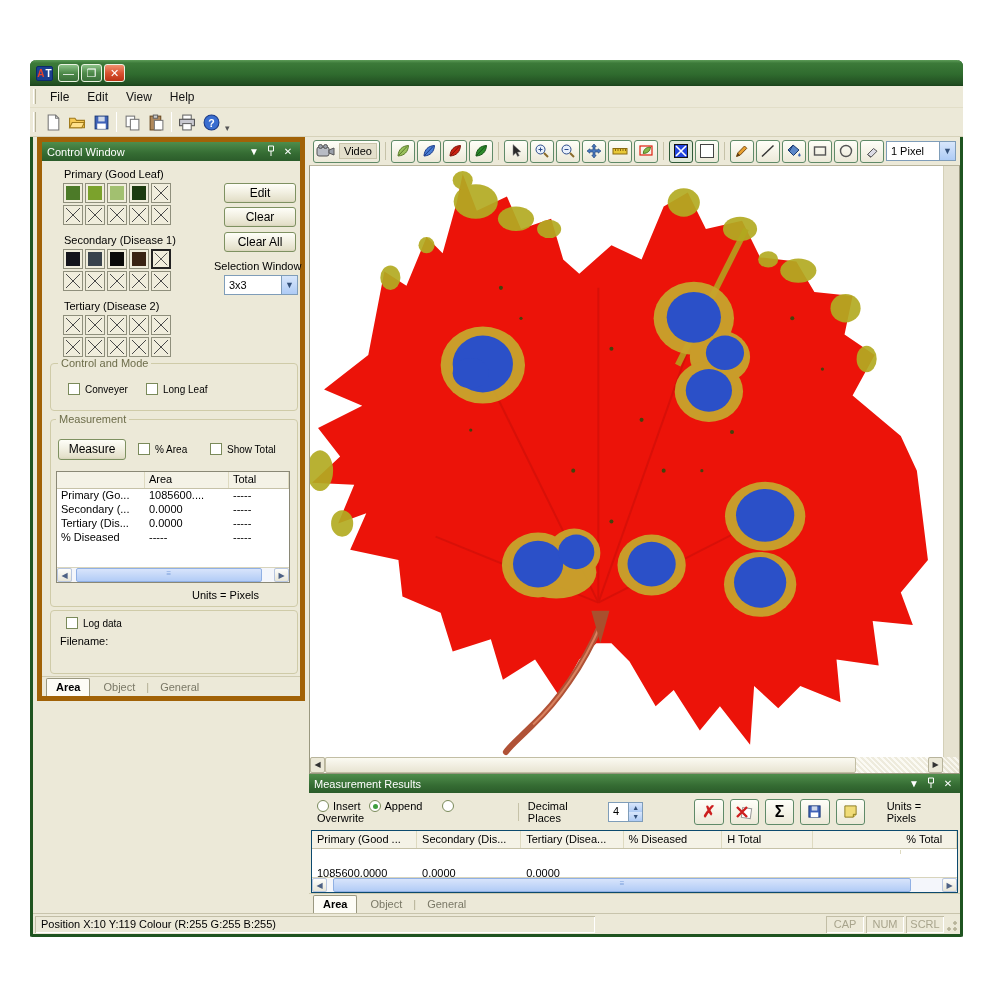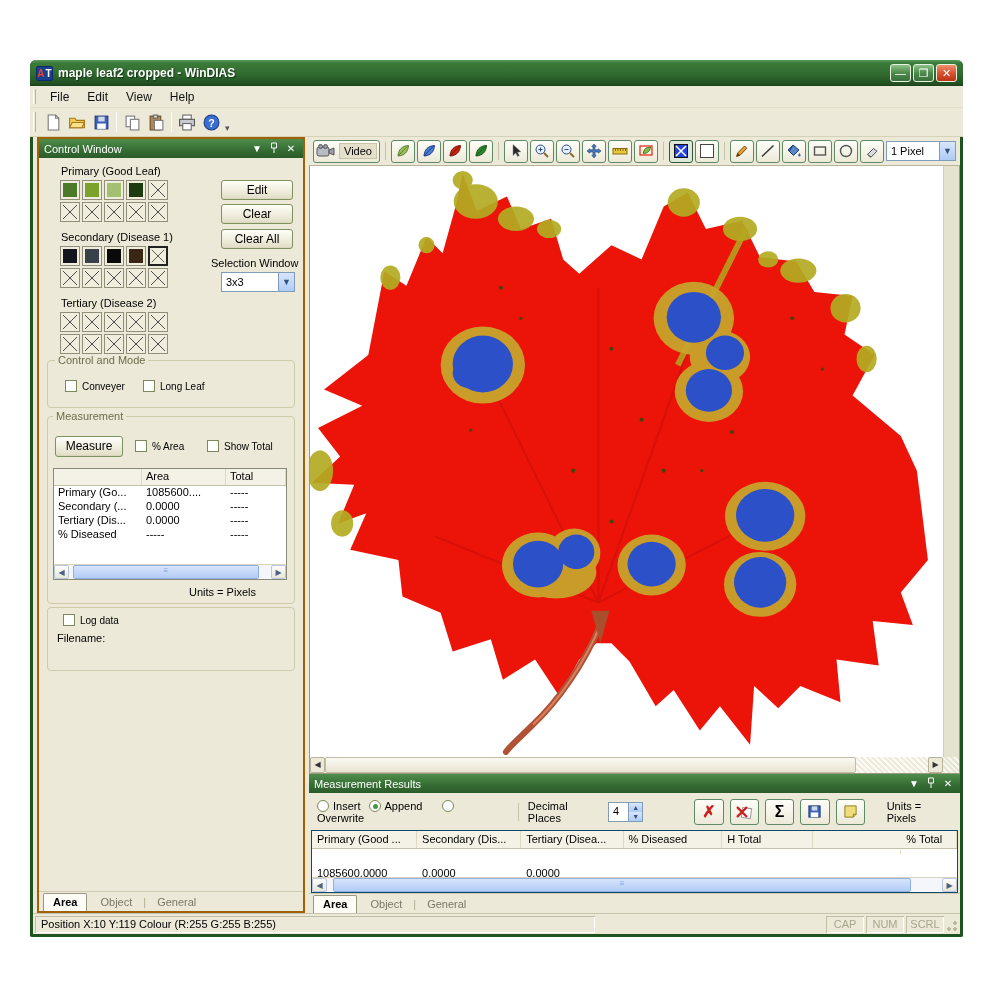--- a/index.html
+++ b/index.html
@@ -26,22 +26,22 @@
   .toolbar { position:absolute; left:-3px; top:48px; width:933px; height:29px; background:#ece9d8;
     display:flex; align-items:center; border-bottom:1px solid #d6d2ba; }
   .tb-icon { width:22px; height:22px; display:flex; align-items:center; justify-content:center; margin:0 1px; }
   .tb-sep { width:1px; height:20px; background:#c6c2a8; border-right:1px solid #fff; margin:0 3px; }
   .tb-overflow { font-size:9px; color:#555; margin-left:2px; align-self:flex-end; padding-bottom:3px;}
   
   .dock-header { height:19px; background:linear-gradient(180deg,#4f8d4b,#356c33 60%,#2b5c2a);
     color:#fff; font-size:11px; display:flex; align-items:center; padding:0 5px; }
   .dock-header .dh-title { flex:1; }
   .dh-ico { width:14px; text-align:center; font-size:10px; color:#fff; margin-left:3px; }
-  .leftdock { position:absolute; left:4px; top:77px; width:268px; height:776px; background:#ece9d8;
-    border:2px solid #a16207; display:flex; flex-direction:column; }
+  .leftdock { position:absolute; left:4px; top:77px; width:268px; height:564px; background:#ece9d8;
+    border:5px solid #a16207; display:flex; flex-direction:column; }
   .dock-body { position:relative; flex:1; font-size:11px; color:#000; }
   
   .swgrid { position:absolute; display:grid; grid-template-columns:repeat(5,21px); grid-auto-rows:21px; gap:1px; }
   .swatch { width:20px; height:20px; background:#f0eddc; border:1px solid #8f8f7c; position:relative; }
   .swatch .col { position:absolute; inset:2px; }
   .swatch svg { position:absolute; inset:0; }
   .swatch.sel { border:2px solid #222; }
   .lbl { position:absolute; white-space:nowrap; }
   .xpbtn { position:absolute; border:1px solid #7e9161; border-radius:3px; font-size:12px; color:#000;
     background:linear-gradient(180deg,#fefef8,#f2f0e2 45%,#e4e0ca 90%,#d8d4ba); text-align:center; }
@@ -120,21 +120,20 @@
     radial-gradient(circle at 5px 13px,#b8b49a 1.5px,transparent 2px); }
   svg.ic { display:block; }
 </style>
 </head>
 <body>
 
 <div class="window">
 
   <div class="titlebar">
     <div class="app-logo"><b>A</b>T</div>
-    <div class="title-text">maple leaf2 cropped - WinDIAS</div>
     <div class="winbtns">
       <div class="winbtn">—</div>
       <div class="winbtn">❐</div>
       <div class="winbtn close">✕</div>
     </div>
   </div>
 
   <div class="menubar">
     <div class="grip"></div>
     <span id="menu-items"><span class="menu-item">File</span><span class="menu-item">Edit</span><span class="menu-item">View</span><span class="menu-item">Help</span></span>

